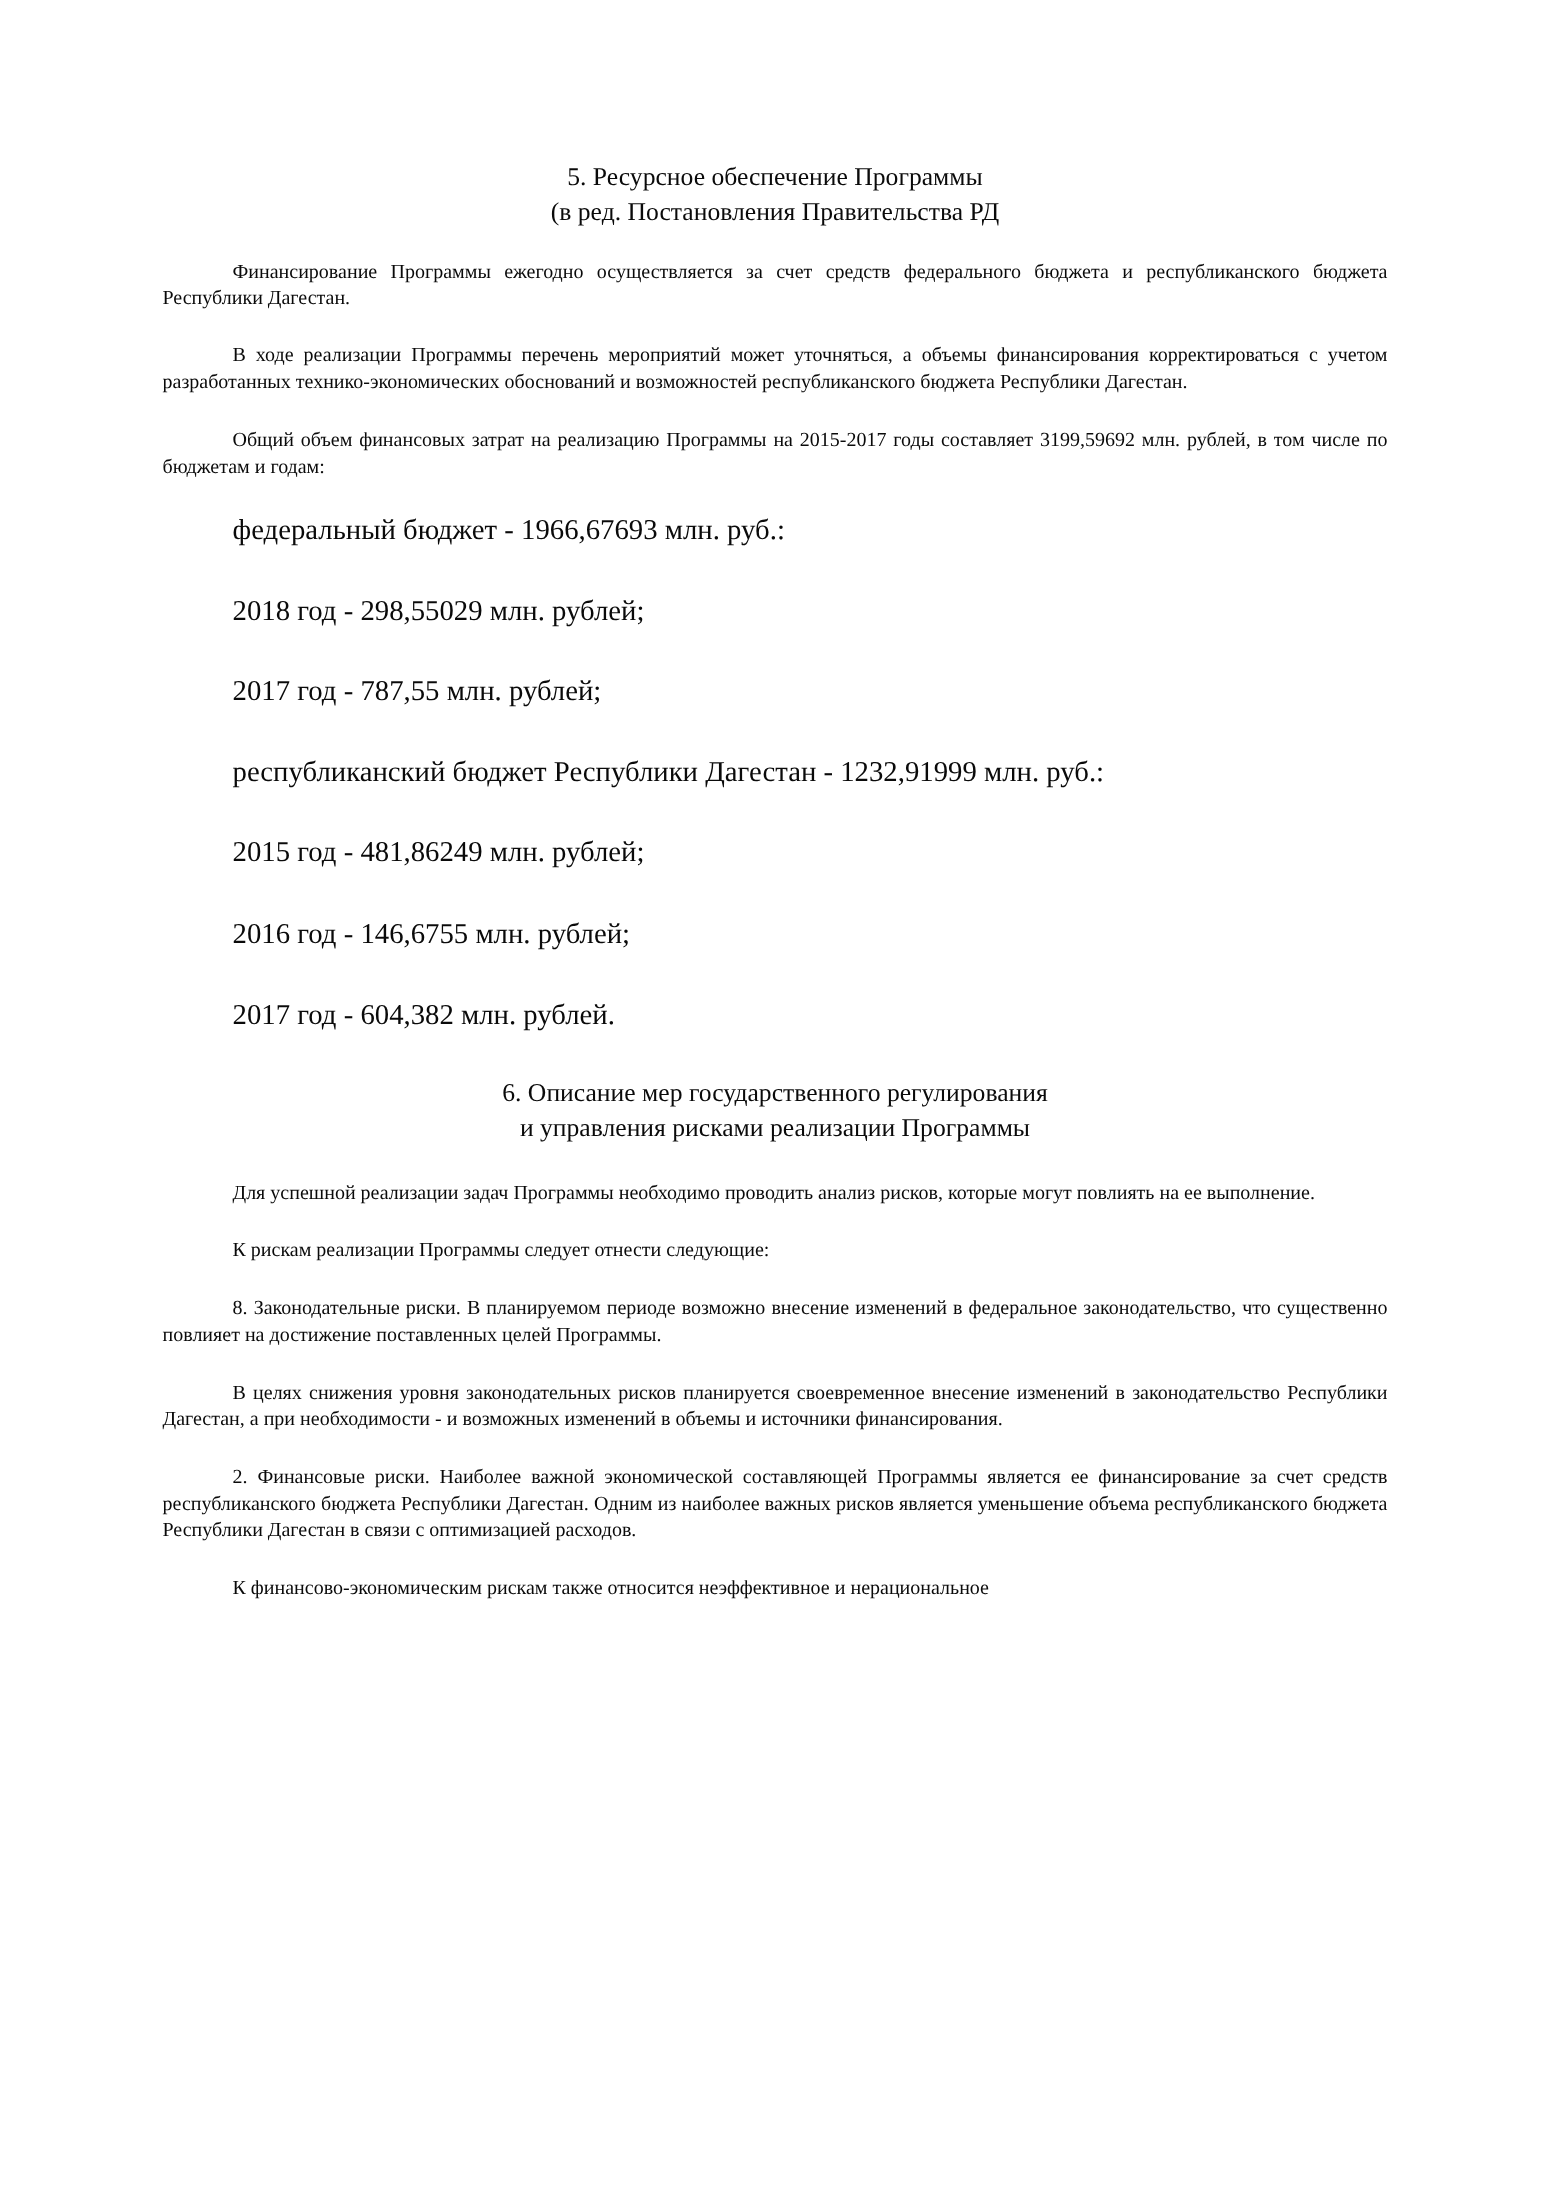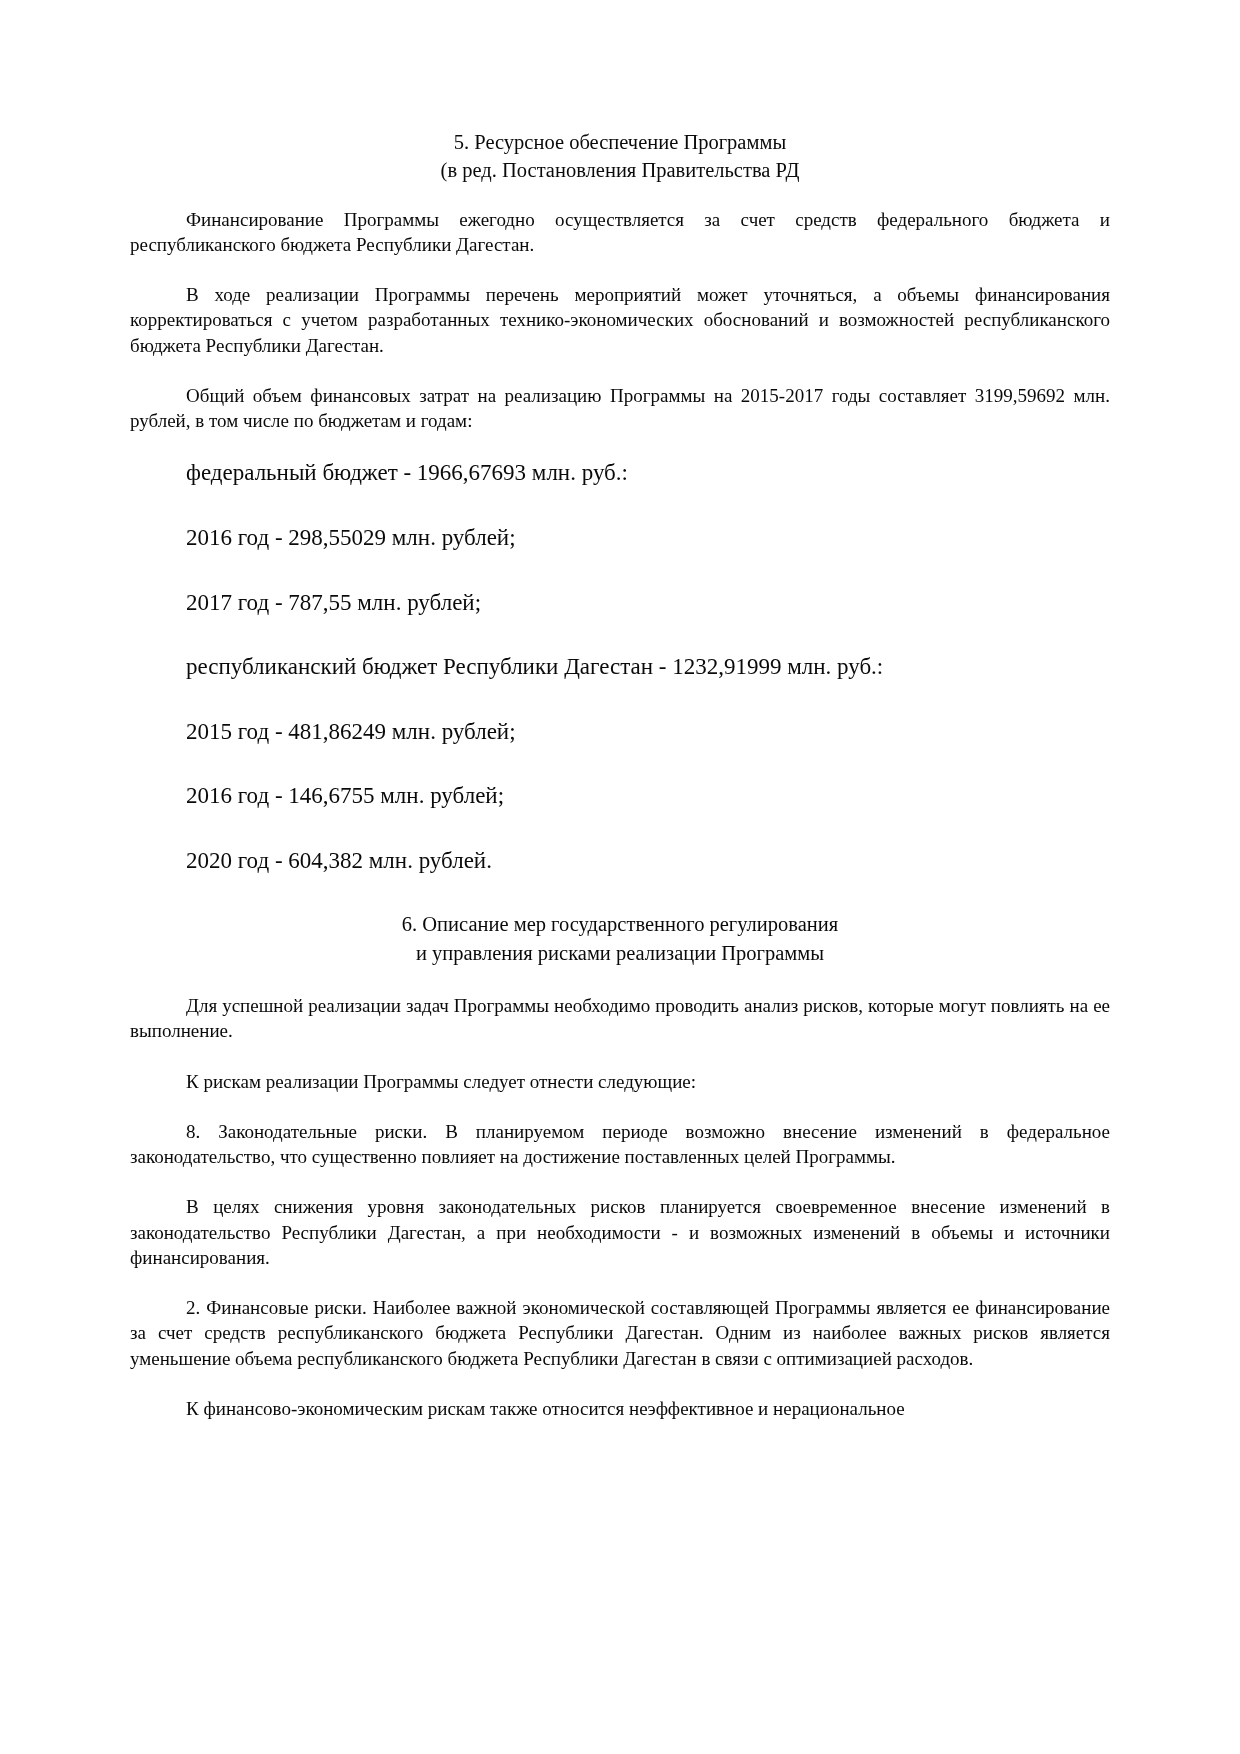--- a/index.html
+++ b/index.html
@@ -33,21 +33,21 @@
     white-space: pre;
   }
   .heading-block.section-six {
     margin: 34px 0 26px 0;
   }
   p.para {
     margin: 0 0 25px 0;
     text-align: justify;
     text-indent: 56px;
     text-justify: inter-word;
-    font-size: 19px;
+    font-size: 16px;
     line-height: 1.33;
     hyphens: none;
   }
   p.para:last-child {
     margin-bottom: 16px;
   }
   p.item {
     margin: 0 0 34px 0;
     text-align: left;
     text-indent: 56px;
@@ -68,26 +68,26 @@
       <span class="heading-line">5. Ресурсное обеспечение Программы</span>
       <span class="heading-line">(в ред. Постановления Правительства РД</span>
     </div>
 
     <p class="para">Финансирование Программы ежегодно осуществляется за счет средств федерального бюджета и республиканского бюджета Республики Дагестан.</p>
     <p class="para">В ходе реализации Программы перечень мероприятий может уточняться, а объемы финансирования корректироваться с учетом разработанных технико-экономических обоснований и возможностей республиканского бюджета Республики Дагестан.</p>
     <p class="para">Общий объем финансовых затрат на реализацию Программы на 2015-2017 годы составляет 3199,59692 млн. рублей, в том числе по бюджетам и годам:</p>
 
     <div class="list-block">
       <p class="item">федеральный бюджет - 1966,67693 млн. руб.:</p>
-      <p class="item">2016 год - 298,55029 млн. рублей;</p>
+      <p class="item">2018 год - 298,55029 млн. рублей;</p>
       <p class="item">2017 год - 787,55 млн. рублей;</p>
       <p class="item">республиканский бюджет Республики Дагестан - 1232,91999 млн. руб.:</p>
       <p class="item">2015 год - 481,86249 млн. рублей;</p>
       <p class="item">2016 год - 146,6755 млн. рублей;</p>
-      <p class="item">2020 год - 604,382 млн. рублей.</p>
+      <p class="item">2017 год - 604,382 млн. рублей.</p>
     </div>
 
     <div class="heading-block section-six">
       <span class="heading-line">6. Описание мер государственного регулирования</span>
       <span class="heading-line">и управления рисками реализации Программы</span>
     </div>
 
     <p class="para">Для успешной реализации задач Программы необходимо проводить анализ рисков, которые могут повлиять на ее выполнение.</p>
     <p class="para">К рискам реализации Программы следует отнести следующие:</p>
     <p class="para">8. Законодательные риски. В планируемом периоде возможно внесение изменений в федеральное законодательство, что существенно повлияет на достижение поставленных целей Программы.</p>

